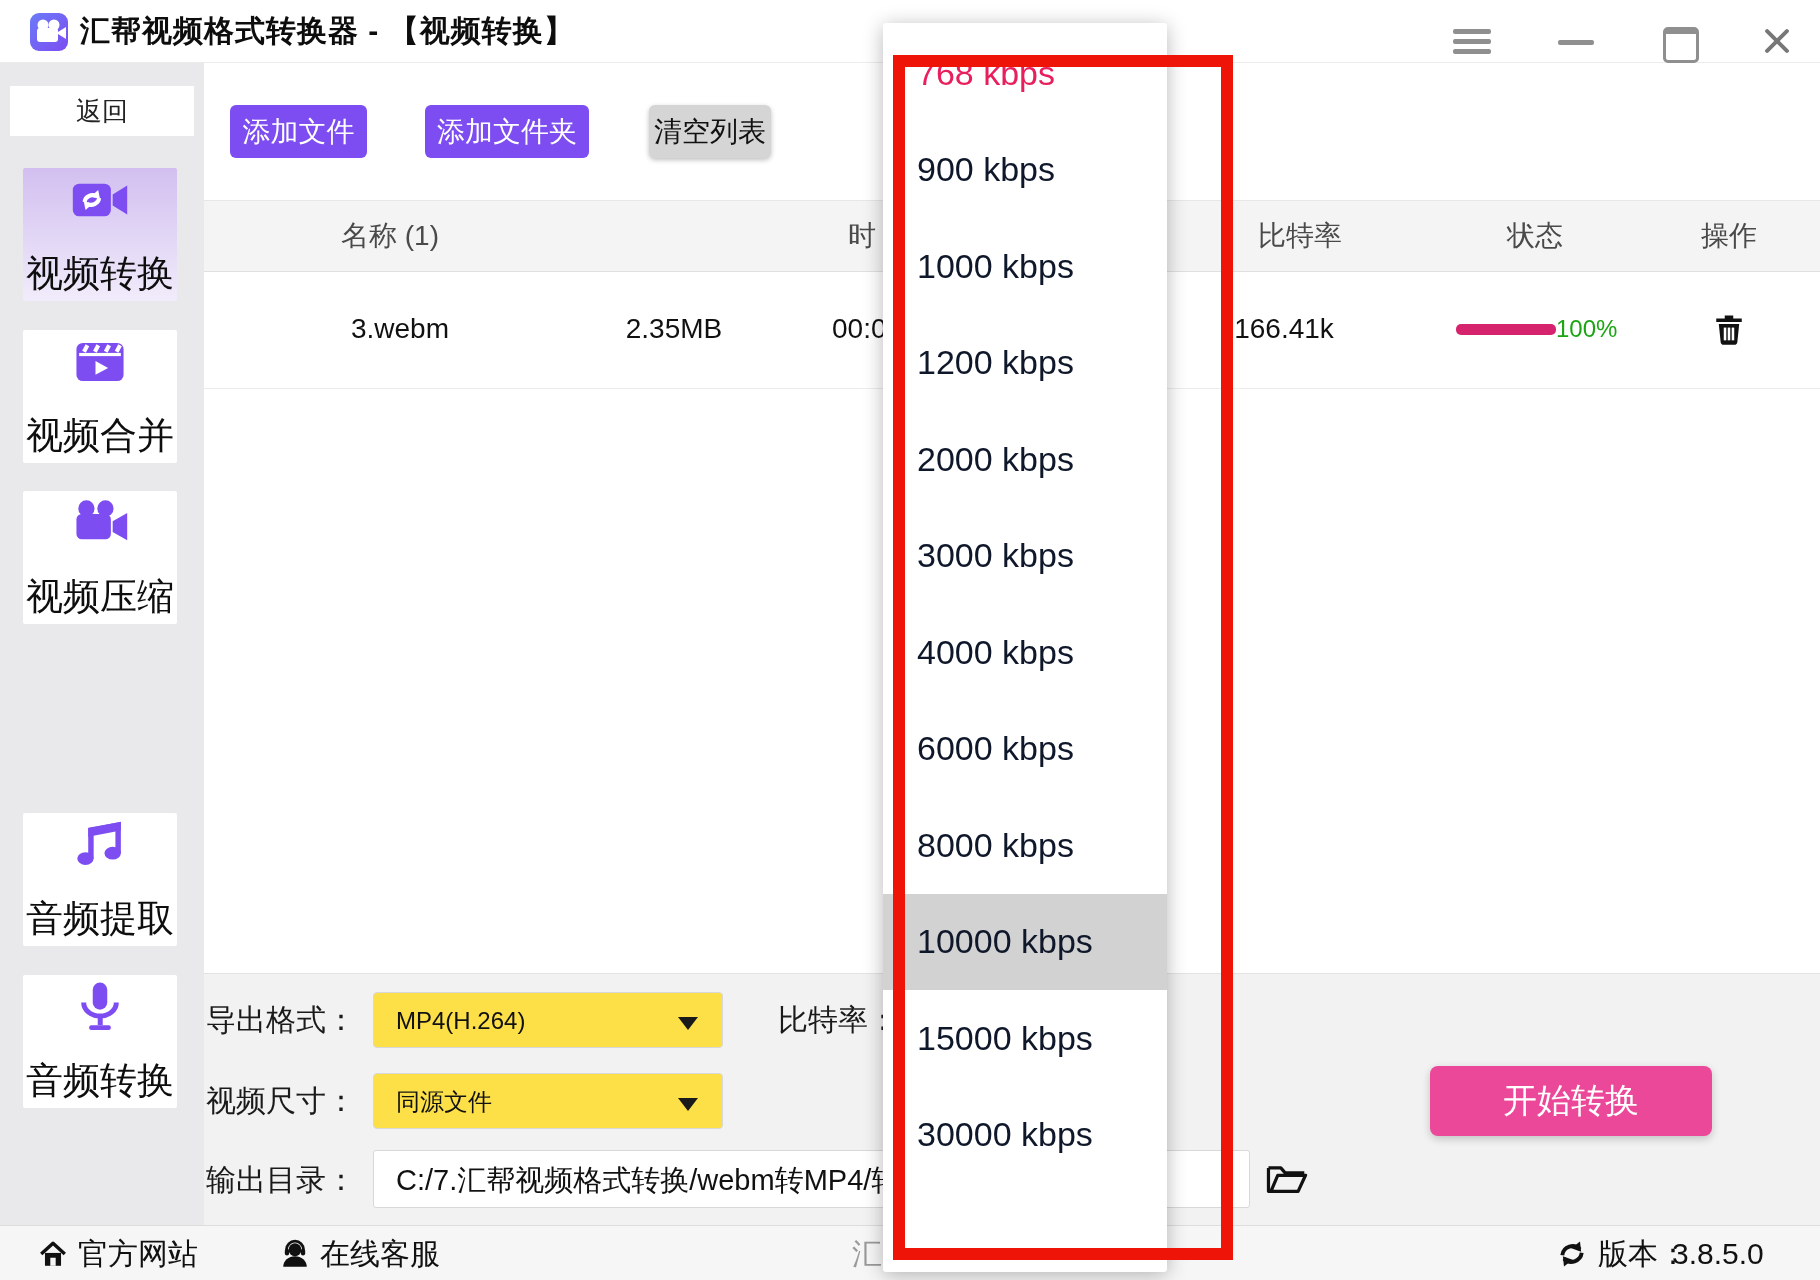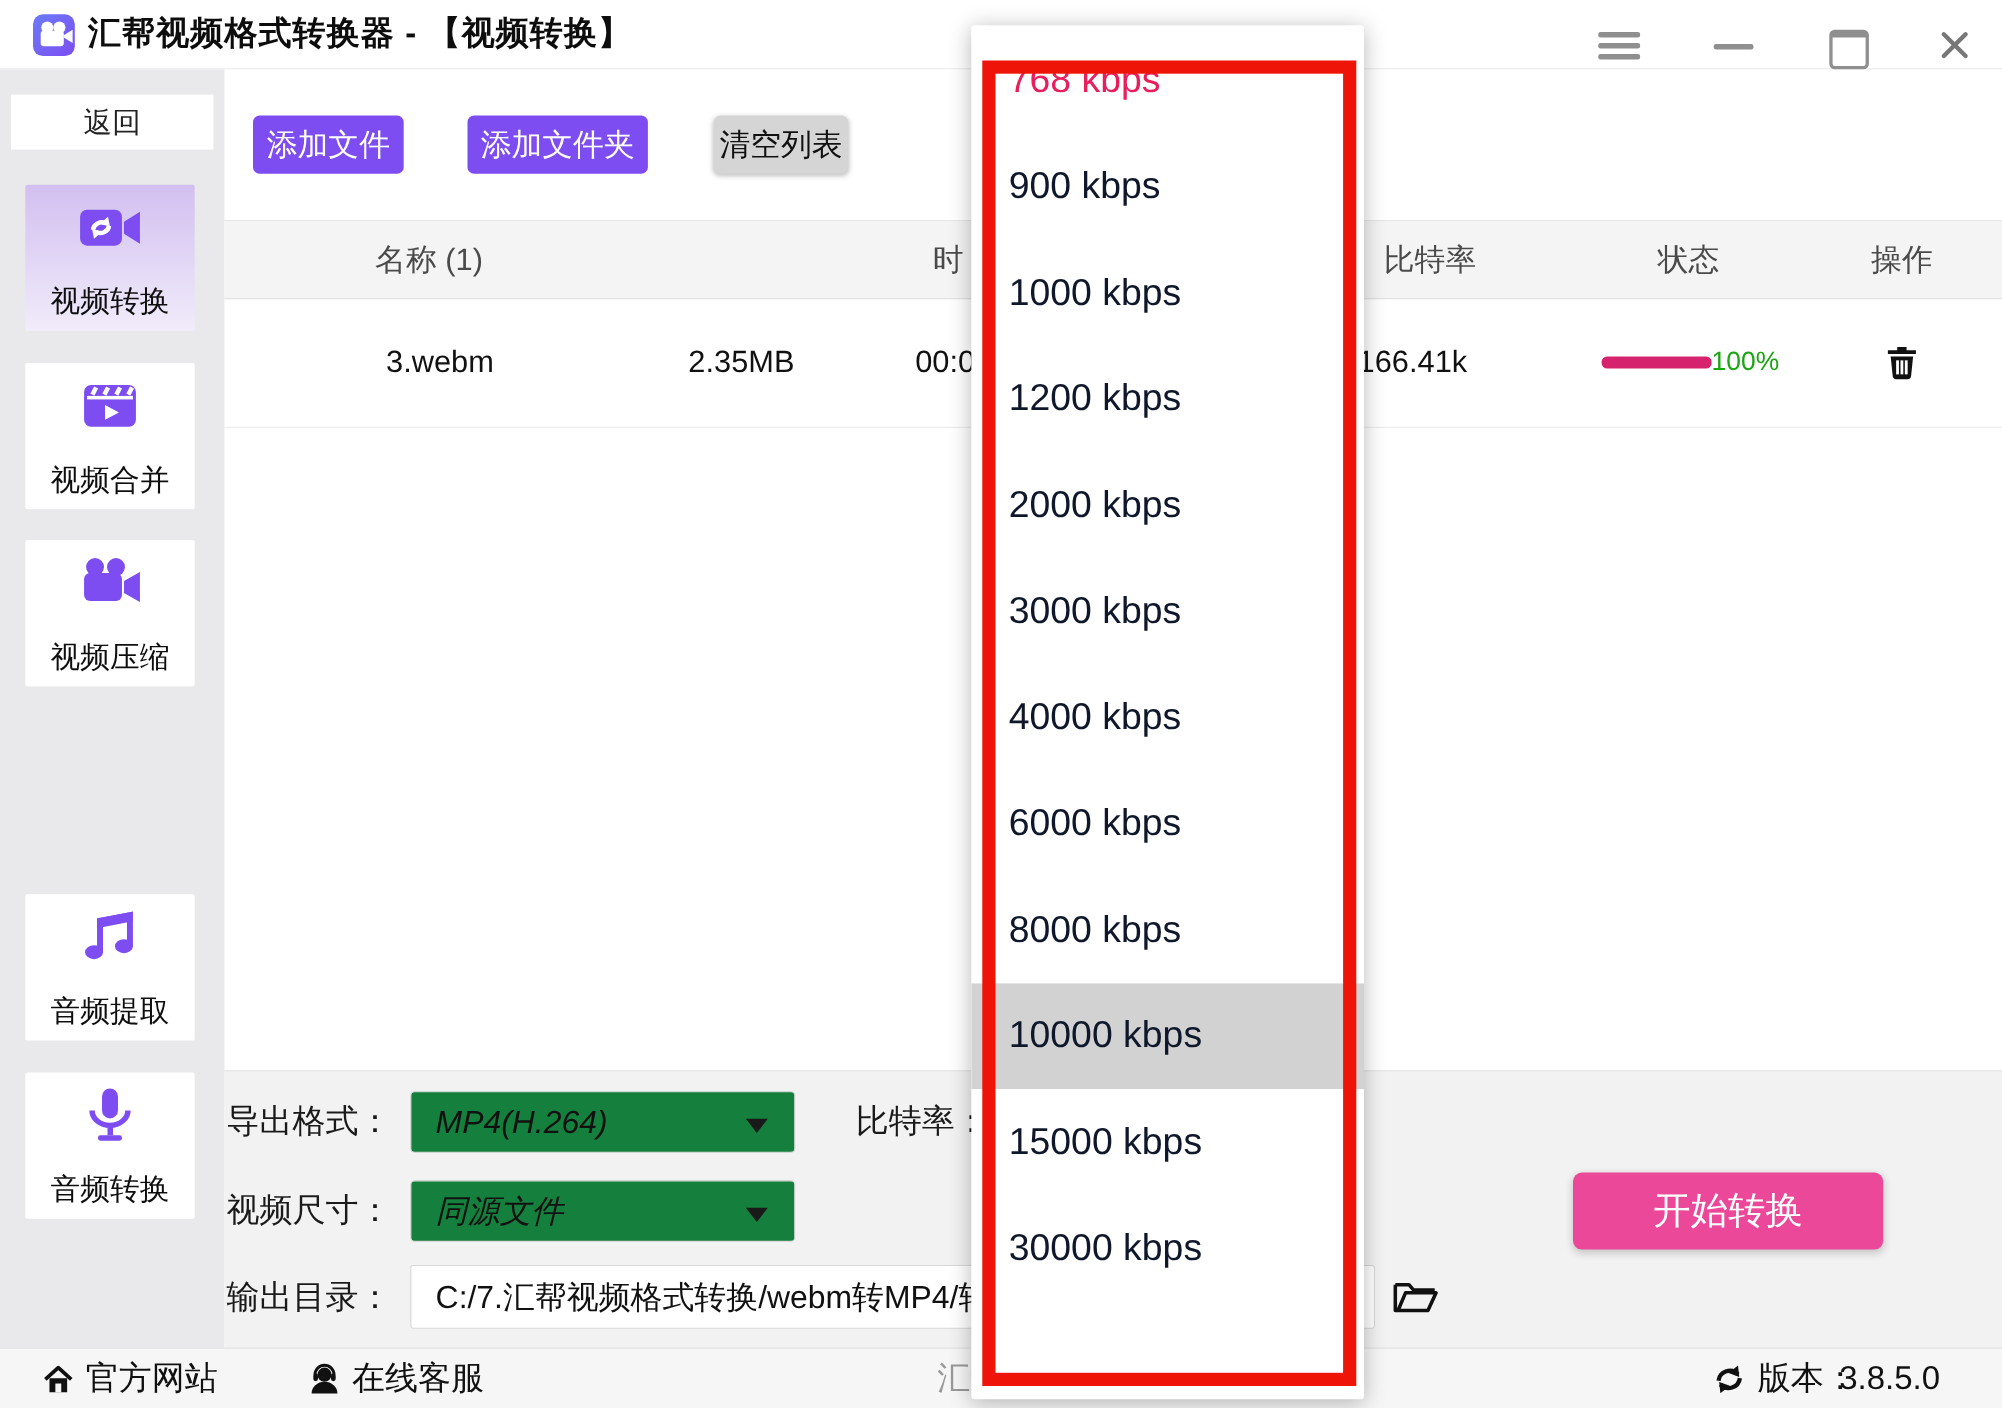--- a/index.html
+++ b/index.html
@@ -23,56 +23,56 @@
   #close-btn{left:1760px;top:24px;width:34px;height:34px;z-index:6;}
   #close-btn div{position:absolute;left:1px;top:15px;width:32px;height:4px;background:#777;border-radius:2px;}
   #close-btn .b1{transform:rotate(45deg);} #close-btn .b2{transform:rotate(-45deg);}
 
   
   #sidebar{left:0;top:62px;width:204px;height:1163px;background:#e9e9eb;}
   #back-btn{left:10px;top:24px;width:184px;height:50px;background:#fff;text-align:center;line-height:50px;font-size:26px;color:#222;}
   .side-card{left:23px;width:154px;height:133px;background:#fff;border-radius:2px;
              display:flex;flex-direction:column;align-items:center;justify-content:center;}
   .side-card.active{background:linear-gradient(180deg,#d2bff0,#f1ecfb);}
-  .side-card .lbl{font-size:27px;color:#0e0e0e;margin-top:20px;text-align:center;}
+  .side-card .lbl{font-size:37px;color:#0e0e0e;margin-top:20px;text-align:center;}
 
   
   .tb-btn{height:53px;border-radius:6px;font-size:28px;color:#fff;background:#7d4df2;
           display:flex;align-items:center;justify-content:center;}
   #btn-clear{background:#d5d5d5;color:#111;box-shadow:0 2px 5px rgba(0,0,0,.25);}
 
   
   #thead{left:204px;top:200px;width:1616px;height:70px;background:#f4f4f4;
          border-top:1px solid #e7e7e7;border-bottom:1px solid #e0e0e0;}
   .th{position:absolute;top:0;height:70px;line-height:70px;font-size:28px;color:#4a4a4a;text-align:center;}
   .td{position:absolute;top:270px;height:118px;line-height:118px;font-size:28px;color:#111;text-align:center;}
   #row-sep{left:204px;top:388px;width:1616px;height:1px;background:#ececec;}
   #progress-bar{left:1456px;top:324px;width:100px;height:11px;border-radius:5px;background:#d5246d;}
   #progress-text{left:1556px;top:270px;height:118px;line-height:118px;font-size:24px;color:#1ba513;}
   #trash-btn{left:1712px;top:312px;width:34px;height:34px;}
 
   
   #form-panel{left:204px;top:973px;width:1616px;height:252px;background:#f2f2f2;border-top:1px solid #e3e3e3;}
   .f-label{position:absolute;width:160px;height:56px;line-height:56px;font-size:30px;color:#1a1a1a;}
-  .combo{position:absolute;width:350px;height:56px;background:#15803d;border:1px solid #d8d8d8;border-radius:4px;
-         font-size:29px;color:#111;line-height:56px;padding-left:22px;box-sizing:border-box;font-style:italic;}
+  .combo{position:absolute;width:350px;height:56px;background:#fde047;border:1px solid #d8d8d8;border-radius:4px;
+         font-size:24px;color:#111;line-height:56px;padding-left:22px;box-sizing:border-box;}
   .caret{position:absolute;right:24px;top:24px;width:0;height:0;border-left:10px solid transparent;
          border-right:10px solid transparent;border-top:13px solid #1a1a1a;}
   #output-input{position:absolute;left:373px;top:1150px;width:877px;height:58px;background:#fff;border:1px solid #d8d8d8;
          border-radius:3px;font-size:29px;line-height:58px;padding-left:22px;box-sizing:border-box;
          white-space:nowrap;overflow:hidden;}
   #start-btn{left:1430px;top:1066px;width:282px;height:70px;background:#ec4899;border-radius:8px;color:#fff;
              font-size:34px;display:flex;align-items:center;justify-content:center;box-shadow:0 3px 8px rgba(0,0,0,.2);}
 
   
   #footer{left:0;top:1225px;width:1820px;height:55px;background:#f6f6f6;border-top:1px solid #ddd;}
   .ft-text{position:absolute;top:0;height:55px;line-height:55px;font-size:30px;color:#111;}
 
   
-  #bitrate-dropdown{left:883px;top:23px;width:357px;height:1249px;background:#fff;border-radius:3px;
+  #bitrate-dropdown{left:883px;top:23px;width:284px;height:1249px;background:#fff;border-radius:3px;
         box-shadow:0 3px 20px rgba(0,0,0,.28);z-index:40;overflow:hidden;padding-top:2px;box-sizing:border-box;}
   .dd-item{height:96.5px;display:flex;align-items:center;padding-left:34px;font-size:34px;color:#0f172a;}
   .dd-item.accent{color:#e91e5c;}
   .dd-item.hl{background:#d2d2d2;}
   #annotation-rect{left:893px;top:55px;width:340px;height:1205px;border:12px solid #ee1408;z-index:50;
         box-sizing:border-box;pointer-events:none;}
 </style>
 </head>
 <body>
 

